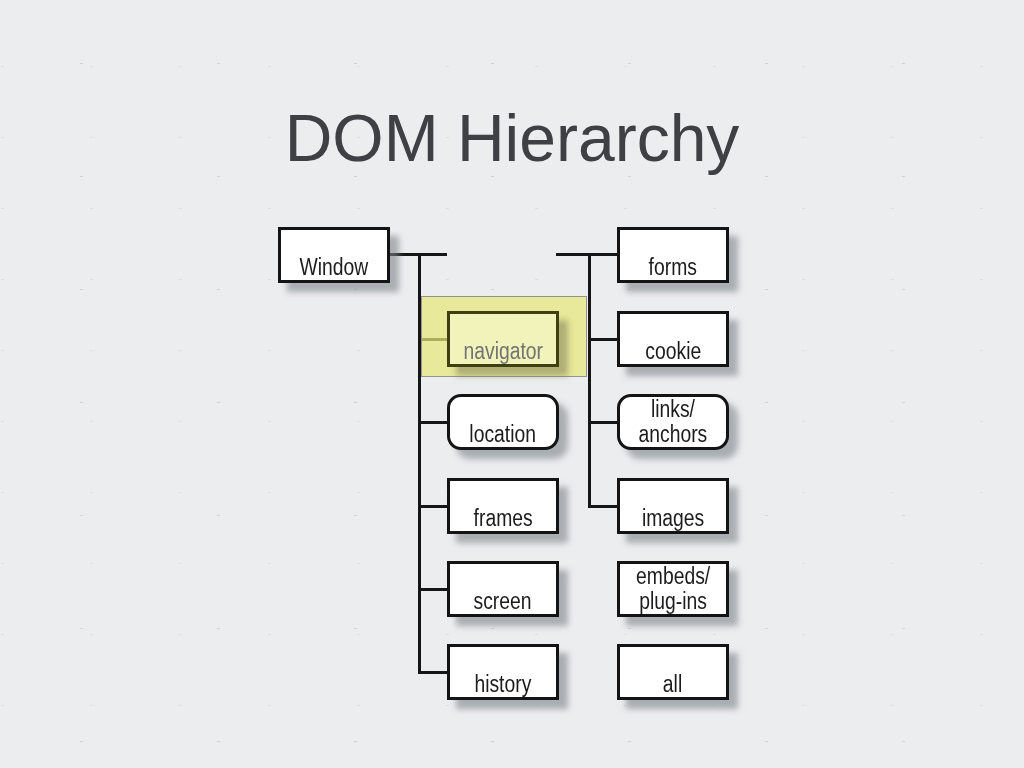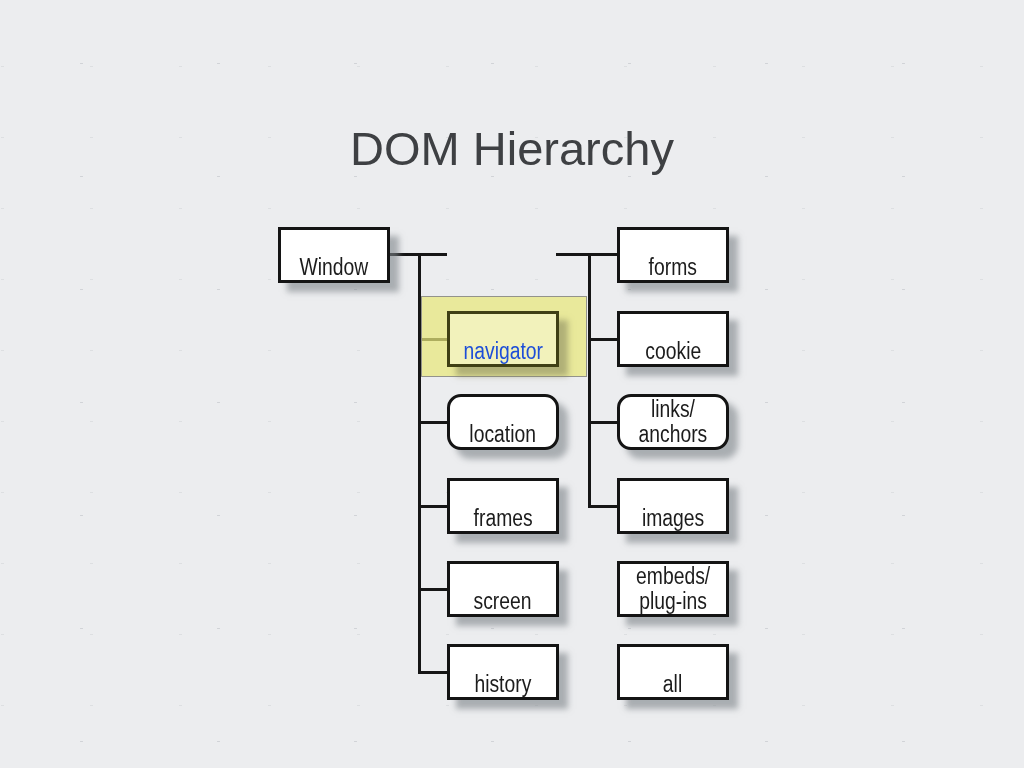--- a/index.html
+++ b/index.html
@@ -17,25 +17,24 @@
     background-position: 13px 7px, 47px 31px;
     overflow: hidden;
   }
 
   .title {
     position: absolute;
     top: 104px;
     left: 0;
     width: 100%;
     text-align: center;
-    font-size: 47px;
+    font-size: 66px;
     line-height: 1.05;
     color: #3e4043;
     letter-spacing: 0px;
-    margin-top: 20px;
   }
 
   
   .line {
     position: absolute;
     background: #161616;
     z-index: 1;
   }
   .h1 { left: 388px; top: 253px; width: 59px; height: 3px; }
   .h2 { left: 556px; top: 253px; width: 61px; height: 3px; }
@@ -89,21 +88,21 @@
   .row1 { top: 227px; }
   .row2 { top: 311px; }
   .row3 { top: 394px; border-radius: 14px; }
   .row4 { top: 478px; }
   .row5 { top: 561px; }
   .row6 { top: 644px; }
 
   .node.highlight {
     background: #f2f2bb;
     border-color: #3f3f14;
-    color: #1d4ed8;
+    color: #737373;
     box-shadow: 9px 9px 6px rgba(130, 130, 90, 0.55);
   }
 </style>
 </head>
 <body>
 
 <div class="slide">
 
   <div class="title">DOM Hierarchy</div>
 

